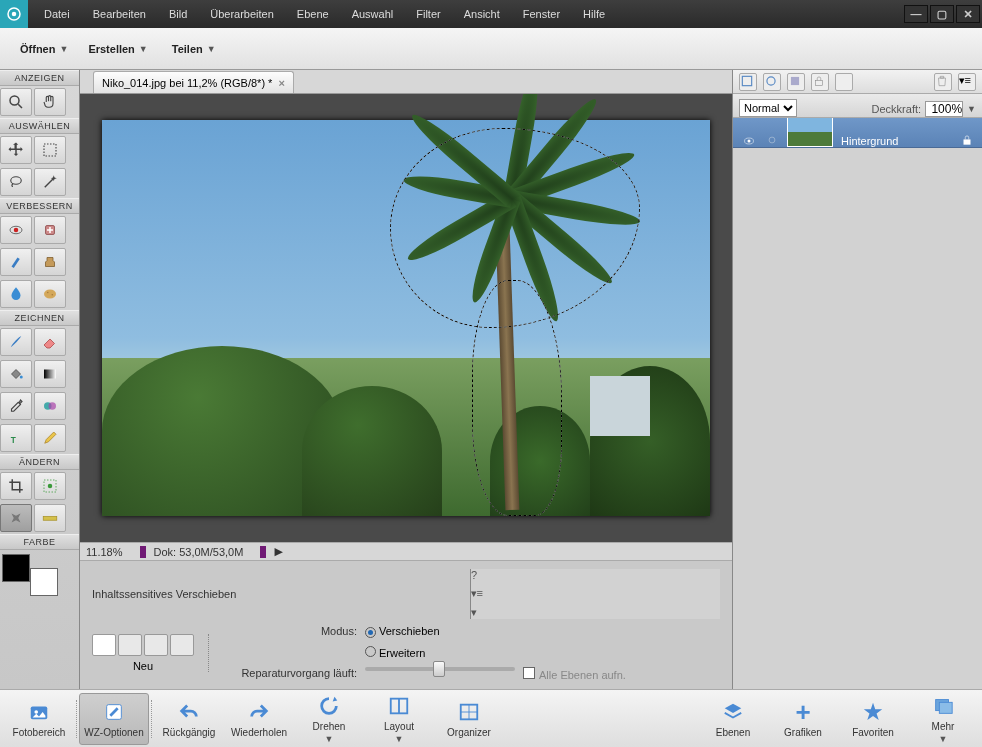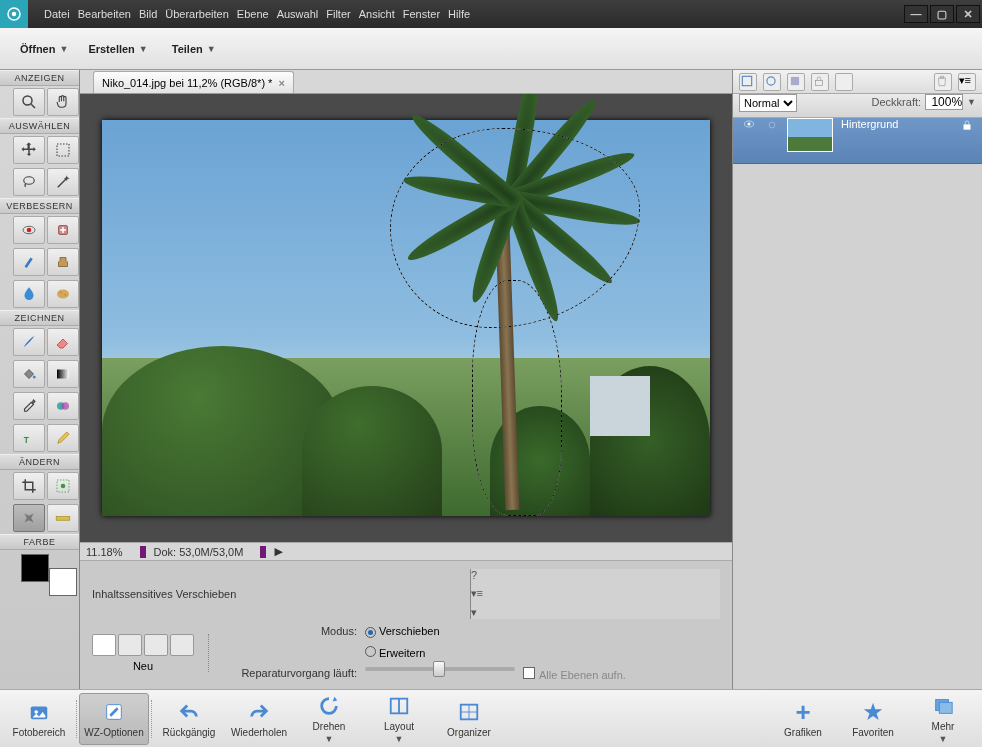--- a/index.html
+++ b/index.html
@@ -1,34 +1,34 @@
 <!DOCTYPE html>
 <html><head>
 <meta charset="utf-8">
 <style>
 *{box-sizing:border-box;margin:0;padding:0;font-family:"Segoe UI",Tahoma,sans-serif;font-size:11px;user-select:none}
 body{width:982px;height:747px;background:#3a3a3a;overflow:hidden;display:flex;flex-direction:column}
 
 .titlebar{height:28px;background:linear-gradient(#3e3e3e,#2a2a2a);display:flex;align-items:center;color:#ddd}
 .titlebar .logo{width:28px;height:28px;background:#2aa6b8;display:flex;align-items:center;justify-content:center;margin-right:6px}
-.titlebar .menu{display:flex;gap:8px;padding-left:10px}
+.titlebar .menu{display:flex;gap:23px;padding-left:10px}
 .titlebar .menu span{cursor:pointer}
 .titlebar .winctrl{margin-left:auto;display:flex}
 .titlebar .winctrl div{width:24px;height:18px;border:1px solid #111;background:#333;display:flex;align-items:center;justify-content:center;margin-right:2px;color:#ccc;font-weight:bold}
 
 .bar2{height:42px;background:linear-gradient(#f5f5f5,#e1e1e1);border-bottom:1px solid #999;display:flex;align-items:center;padding:0 10px}
 .btn2{font-size:14px;font-weight:bold;color:#222;padding:6px 10px;display:flex;align-items:center;gap:4px}
 .tabset{margin:0 auto;display:flex;align-items:center;height:100%}
 .tab{font-size:14px;font-weight:bold;padding:8px 14px;color:#333;border-left:1px solid #bbb}
 .tab.active{background:#2b2b2b;color:#fff;border:1px solid #111}
 .bar2-right{display:flex;gap:4px}
 
 .main{flex:1;display:flex;min-height:0}
 
-.toolbox{width:80px;background:linear-gradient(#d7d7d7,#c7c7c7);border-right:1px solid #888;display:flex;flex-direction:column;align-items:flex-end}
+.toolbox{width:80px;background:linear-gradient(#d7d7d7,#c7c7c7);border-right:1px solid #888;display:flex;flex-direction:column;align-items:flex-start}
 .tb-label{font-size:9px;color:#333;background:linear-gradient(#e0e0e0,#c8c8c8);width:100%;text-align:center;padding:2px 0;border-top:1px solid #eee;border-bottom:1px solid #aaa;letter-spacing:.5px}
 .tb-row{display:flex;gap:2px;padding:2px 0}
 .tb-btn{width:32px;height:28px;border:1px solid #aaa;background:linear-gradient(#f0f0f0,#d5d5d5);border-radius:2px;display:flex;align-items:center;justify-content:center;cursor:pointer}
 .tb-btn.sel{background:linear-gradient(#bcbcbc,#9f9f9f);border-color:#777}
 .farbe{width:60px;height:42px;position:relative;margin-top:4px}
 .swatch{width:28px;height:28px;border:1px solid #666;position:absolute}
 .swatch.fg{background:#000;top:0;left:2px;z-index:2}
 .swatch.bg{background:#fff;bottom:0;right:2px}
 
 .center{flex:1;display:flex;flex-direction:column;background:#acacac;min-width:0}
@@ -60,26 +60,26 @@
 .radio{width:11px;height:11px;border:1px solid #555;border-radius:50%;display:inline-flex;align-items:center;justify-content:center;margin-right:3px}
 .radio.on::after{content:"";width:5px;height:5px;background:#2268b3;border-radius:50%}
 .slider{width:150px;height:4px;background:#aaa;border-radius:2px;position:relative}
 .slider .thumb{width:12px;height:16px;background:linear-gradient(#fafafa,#ccc);border:1px solid #888;position:absolute;top:-6px;left:68px;border-radius:2px}
 .checkbox{width:12px;height:12px;border:1px solid #666;background:#fff;display:inline-block;margin-right:4px}
 
 .right{width:250px;background:#d2d2d2;border-left:1px solid #888;display:flex;flex-direction:column}
 .r-top{height:24px;background:linear-gradient(#f2f2f2,#ddd);border-bottom:1px solid #aaa;display:flex;align-items:center;padding:0 6px;gap:6px}
 .r-ico{width:18px;height:18px;border:1px solid #aaa;background:#eee;border-radius:2px}
 .r-top .spacer{margin-left:auto}
-.r-row2{height:24px;background:linear-gradient(#eaeaea,#d5d5d5);display:flex;align-items:flex-start;padding:0 6px;gap:0;border-bottom:1px solid #aaa}
+.r-row2{height:24px;background:linear-gradient(#eaeaea,#d5d5d5);display:flex;align-items:flex-end;padding:0 6px;gap:0;border-bottom:1px solid #aaa}
 .r-row2 select{font-size:11px;height:18px;border:1px solid #999;background:#fff}
 .r-row2 .opa{margin-left:auto;display:flex;align-items:center;gap:4px;color:#555}
 .r-row2 .opa input{width:38px;height:16px;font-size:12px;text-align:right;border:1px solid #999}
 .layers{flex:1;background:#d2d2d2;overflow:auto}
-.layer{height:46px;background:linear-gradient(#6f97c8,#5b83b6);display:flex;align-items:flex-start;padding:0 8px;gap:8px;color:#fff;border-bottom:1px solid #4a6a96}
+.layer{height:30px;background:linear-gradient(#6f97c8,#5b83b6);display:flex;align-items:flex-end;padding:0 8px;gap:8px;color:#fff;border-bottom:1px solid #4a6a96}
 .layer .eye{width:16px;height:12px}
 .layer .thumb{width:46px;height:34px;border:1px solid #fff;background:linear-gradient(#7fb5df 55%,#4d7a3a 55%)}
 .layer .lock{margin-left:auto;width:14px;height:14px}
 
 .bottom{height:58px;background:linear-gradient(#f4f4f4,#dedede);border-top:1px solid #aaa;display:flex;align-items:center;padding:0 4px}
 .bbtn{display:flex;flex-direction:column;align-items:center;justify-content:center;width:70px;height:52px;color:#333;gap:2px;cursor:pointer}
 .bbtn.sel{background:linear-gradient(#cfcfcf,#b8b8b8);border:1px solid #999;border-radius:3px}
 .bbtn .ic{width:26px;height:26px;display:flex;align-items:center;justify-content:center;font-size:20px}
 .bbtn .txt{font-size:10px}
 .bvdiv{width:1px;height:38px;border-left:1px dotted #999;margin:0 2px}
@@ -510,20 +510,29 @@
         <svg width="26" height="22" viewBox="0 0 24 24">
           <rect x="3" y="4" width="18" height="16" fill="none" stroke="#4a8ad4" stroke-width="2"></rect>
           <line x1="3" y1="12" x2="21" y2="12" stroke="#4a8ad4"></line>
           <line x1="12" y1="4" x2="12" y2="20" stroke="#4a8ad4"></line>
         </svg>
       </div>
       <div class="txt">Organizer</div>
     </div>
   <div style="flex:1"></div>
   <div class="bbtn">
+      <div class="ic">
+        <svg width="26" height="22" viewBox="0 0 24 24">
+          <path d="M12 3l9 5-9 5-9-5z" fill="#4a8ad4"></path>
+          <path d="M3 13l9 5 9-5" fill="none" stroke="#4a8ad4" stroke-width="2"></path>
+        </svg>
+      </div>
+      <div class="txt">Ebenen</div>
+    </div>
+  <div class="bbtn">
       <div class="ic" style="color:#4a8ad4;font-size:26px;font-weight:bold">+</div>
       <div class="txt">Grafiken</div>
     </div>
   <div class="bbtn">
       <div class="ic" style="color:#4a8ad4;font-size:24px">★</div>
       <div class="txt">Favoriten</div>
     </div>
   <div class="bbtn">
       <div class="ic">
         <svg width="26" height="22" viewBox="0 0 24 24">

